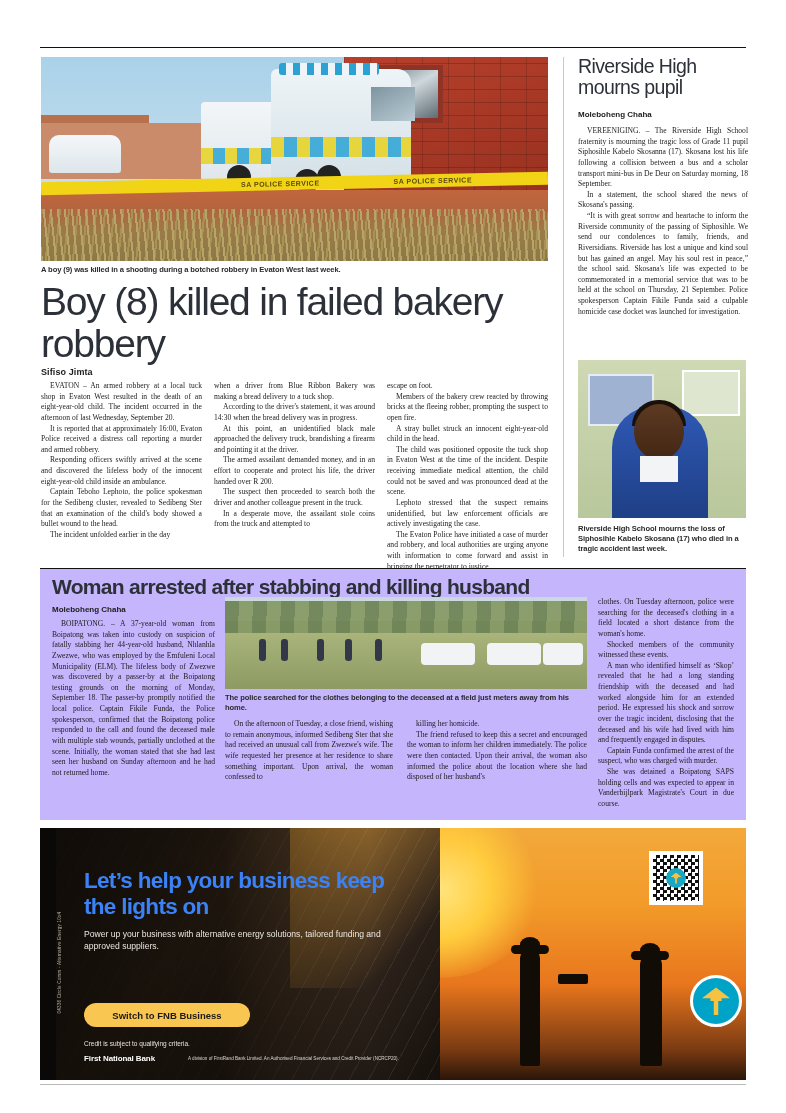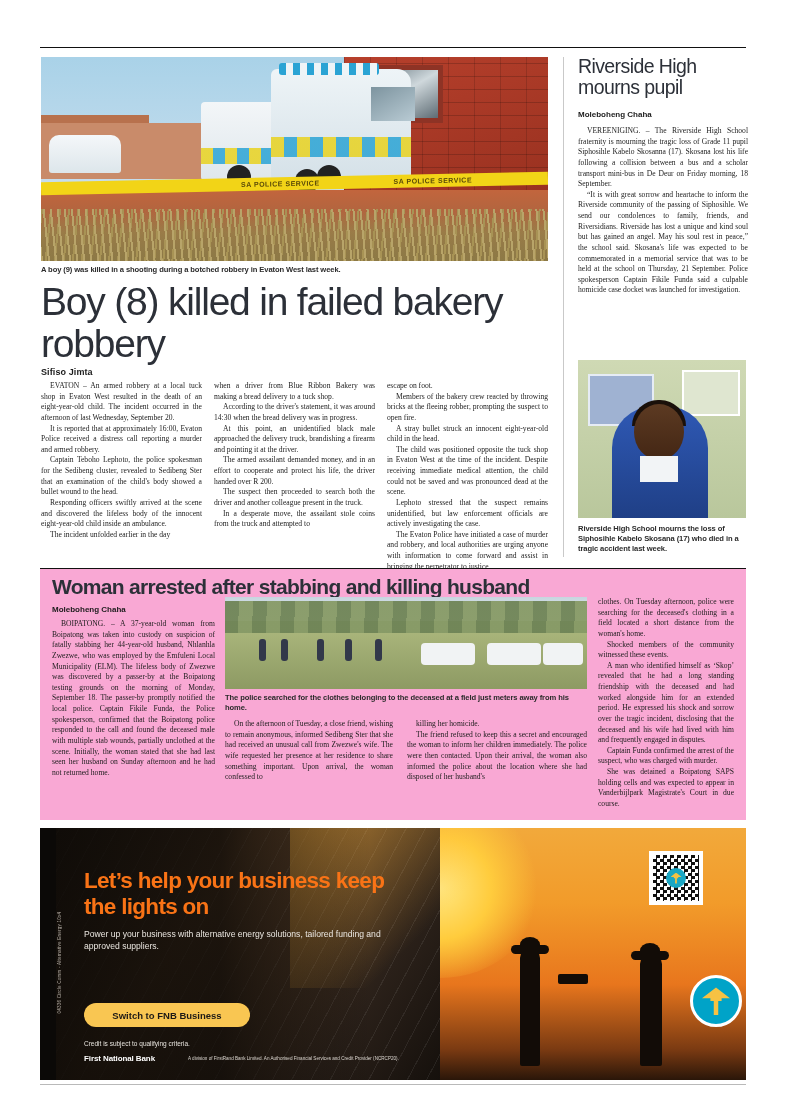--- a/index.html
+++ b/index.html
@@ -144,21 +144,21 @@
   .sp-hair { position:absolute; left:54px; top:40px; width:54px; height:26px; border-radius:27px 27px 0 0; background:#1a100a;}
   .sp-collar { position:absolute; left:62px; top:96px; width:38px; height:26px; background:#f2f4f6; transform:rotate(0deg);}
   .side-caption {
     position:absolute; left:578px; top:524px; width:170px;
     font-size:7.6px; font-weight:bold; color:#2b2b2b; line-height:1.33; letter-spacing:-.1px;
   }
 
   
   .sec2 {
     position:absolute; left:40px; top:568px; width:706px; height:252px;
-    background:#f9a8d4; border-top:1.2px solid #111;
+    background:#c4b5fd; border-top:1.2px solid #111;
   }
   .head2 {
     position:absolute; left:12px; top:6px;
     font-size:21px; font-weight:bold; color:#2c3038; letter-spacing:-0.7px;
   }
   .byline2 { position:absolute; left:12px; top:36px; font-size:8px; font-weight:bold; color:#1b1b1b; }
   .sec2col1 { position:absolute; left:12px; top:50px; width:163px; }
   .sec2col1 p {
     font-family:"Liberation Serif", serif; font-size:7.6px; line-height:1.40;
     color:#1c1c1c; text-indent:9px; text-align:justify;
@@ -216,21 +216,21 @@
   .ad-sidebar-strip {
     position:absolute; left:0; top:0; width:16px; height:252px; background:#0b0907;
   }
   .ad-vert {
     position:absolute; left:-46px; top:118px; width:130px;
     transform:rotate(-90deg); transform-origin:center;
     font-size:4.6px; color:#b9b2aa; letter-spacing:.2px; white-space:nowrap;
   }
   .ad-h1 {
     position:absolute; left:44px; top:40px; width:330px;
-    font-size:22.5px; font-weight:bold; line-height:1.14; color:#f97316; letter-spacing:-0.7px;
+    font-size:22.5px; font-weight:bold; line-height:1.14; color:#3b82f6; letter-spacing:-0.7px;
   }
   .ad-sub {
     position:absolute; left:44px; top:100px; width:300px;
     font-size:8.6px; line-height:1.42; color:#e9e5df;
   }
   .ad-cta {
     position:absolute; left:44px; top:175px; width:166px; height:24px;
     background:#f9c652; border-radius:12px;
     display:flex; align-items:center; justify-content:center;
     font-size:9.5px; font-weight:bold; color:#1d1a16;
@@ -309,22 +309,22 @@
   </div>
   <div class="lead-caption">A boy (9) was killed in a shooting during a botched robbery in Evaton West last week.</div>
 
   <h1 class="headline">Boy (8) killed in failed bakery robbery</h1>
   <div class="byline1">Sifiso Jimta</div>
 
   <div class="cols">
     <div class="col">
       <p>EVATON – An armed robbery at a local tuck shop in Evaton West resulted in the death of an eight-year-old child. The incident occurred in the afternoon of last Wednesday, September 20.</p>
       <p>It is reported that  at approximately 16:00, Evaton Police received a distress call reporting a murder and armed robbery.</p>
+      <p>Responding officers swiftly arrived at the scene and discovered the lifeless body of the innocent eight-year-old child inside an ambulance.</p>
       <p>Captain Teboho Lephoto, the police spokesman for the Sedibeng cluster, revealed to Sedibeng Ster that an examination of the child's body showed a bullet wound to the head.</p>
-      <p>Responding officers swiftly arrived at the scene and discovered the lifeless body of the innocent eight-year-old child inside an ambulance.</p>
       <p>The incident unfolded earlier in the day</p>
     </div>
     <div class="col">
       <p class="noind">when a driver from Blue Ribbon Bakery was making a bread delivery to a tuck shop.</p>
       <p>According to the driver's statement, it was around 14:30 when the bread delivery was in progress.</p>
       <p>At this point, an unidentified black male approached the delivery truck, brandishing a firearm and pointing it at the driver.</p>
       <p>The armed assailant demanded money, and in an effort to cooperate and protect his life, the driver handed over R 200.</p>
       <p>The suspect then proceeded to search both the driver and another colleague present in the truck.</p>
       <p>In a desperate move, the assailant stole coins from the truck and attempted to</p>
     </div>
@@ -335,21 +335,22 @@
       <p>The child was positioned opposite the tuck shop in Evaton West at the time of the incident. Despite receiving immediate medical attention, the child could not be saved and was pronounced dead at the scene.</p>
       <p>Lephoto stressed that the suspect remains unidentified, but law enforcement officials are actively investigating the case.</p>
       <p>The Evaton Police have initiated a case of murder and robbery, and local authorities are urging anyone with information to come forward and assist in bringing the perpetrator to justice.</p>
     </div>
   </div>
 
   <div class="side-rule"></div>
   <h2 class="side-head">Riverside High mourns pupil</h2>
   <div class="side-byline">Moleboheng Chaha</div>
   <div class="side-body">
-    <p>VEREENIGING. – The Riverside High School fraternity is mourning the tragic loss of Grade 11 pupil Siphosihle Kabelo Skosanna (17). Skosana lost his life following a collision between a bus and a scholar transport mini-bus in De Deur on Friday morning, 18 September.</p>
+    <p>VEREENIGING. – The Riverside High School fraternity is mourning the tragic loss of Grade 11 pupil Siphosihle Kabelo Skosanna (17). Skosana lost his life following a collision between a bus and a scholar transport mini-bus in De Deur on Saturday morning, 18 September.</p>
+    <p>In a statement, the school shared the news of Skosana's passing.</p>
     <p>“It is with great sorrow and heartache to inform the Riverside community of the passing of Siphosihle. We send our condolences to family, friends, and Riversidians. Riverside has lost a unique and kind soul but has gained an angel. May his soul rest in peace,” the school said. Skosana's life was expected to be commemorated in a memorial service that was to be held at the school on Thursday, 21 September. Police spokesperson Captain Fikile Funda said a culpable homicide case docket was launched for investigation.</p>
   </div>
   <div class="side-photo">
     <div class="sp-wall"></div>
     <div class="sp-board"></div>
     <div class="sp-board2"></div>
     <div class="sp-person"></div>
     <div class="sp-hair"></div>
     <div class="sp-face"></div>
     <div class="sp-collar"></div>

